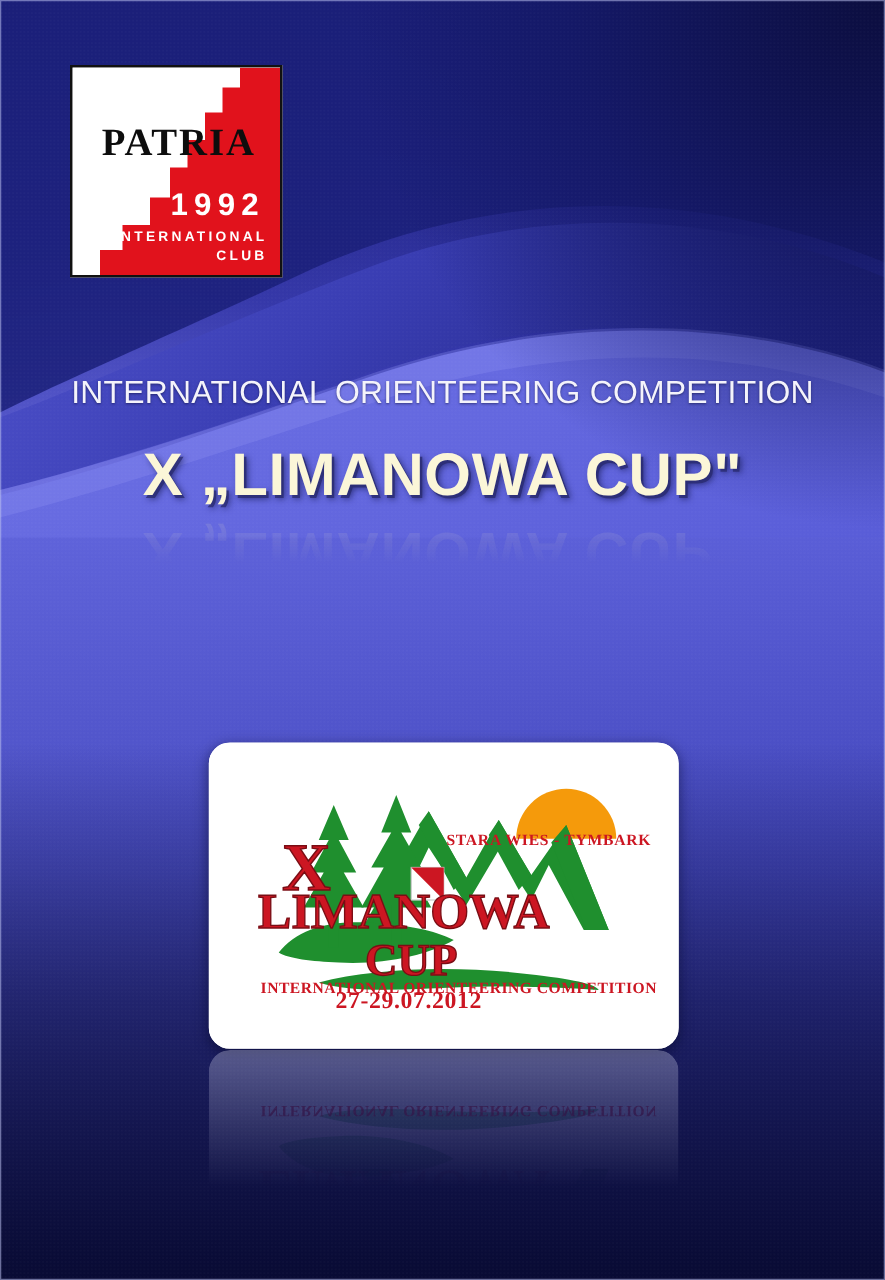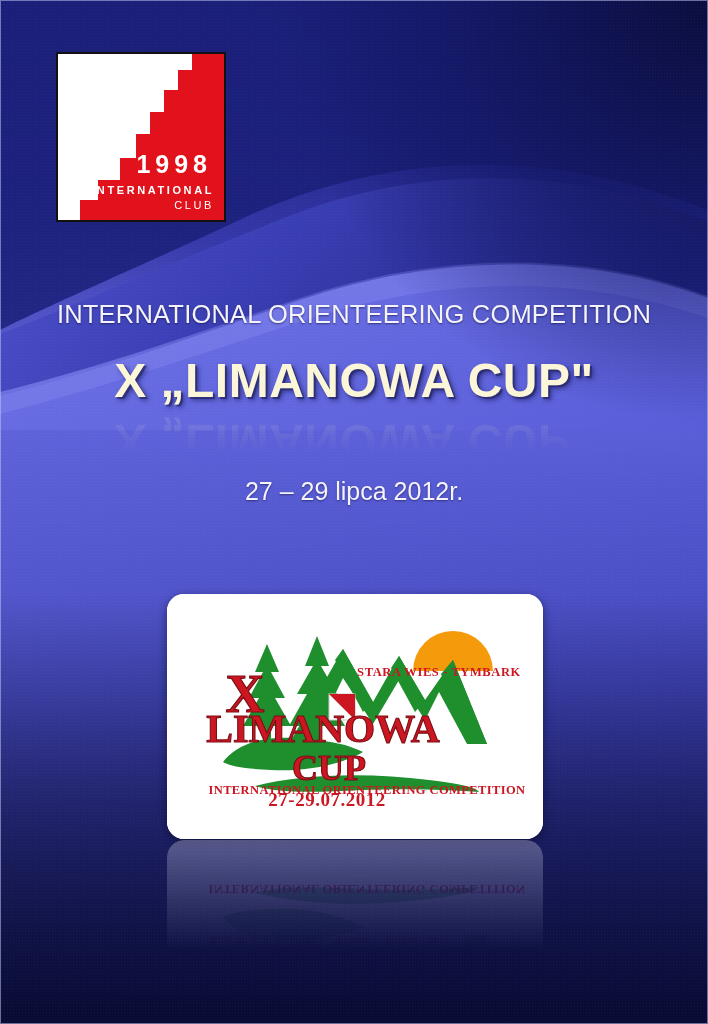--- a/index.html
+++ b/index.html
@@ -117,21 +117,21 @@
     font-weight: bold;
     letter-spacing: 2.6px;
     color: #ffffff;
     line-height: 1;
   }
   #patria-logo .club-line2 {
     position: absolute;
     right: 10px;
     top: 146px;
     font-size: 11px;
-    font-weight: normal;
+    font-weight: bold;
     letter-spacing: 2.6px;
     color: #ffffff;
     line-height: 1;
   }
 
   
   #headline-block {
     position: absolute;
     left: 0;
     top: 300px;
@@ -272,34 +272,34 @@
   <div class="bg-layer bg-bottom"></div>
   <div class="bg-layer bg-dither"></div>
 
   <div id="patria-logo">
     <svg class="red-shape" viewBox="0 0 166 166" preserveAspectRatio="none">
       <rect x="0" y="0" width="166" height="166" fill="#ffffff"></rect>
       <path d="M166,0 L166,166 L22,166 L22,146 L40,146 L40,126 L62,126 L62,104
                L78,104 L78,80 L92,80 L92,58 L106,58 L106,36 L120,36 L120,16
                L134,16 L134,0 Z" fill="#e1121c"></path>
     </svg>
-    <div class="year">1998</div>
+    <div class="patria-word">PATRIA</div>
+    <div class="year">1992</div>
     <div class="club-line1">INTERNATIONAL</div>
     <div class="club-line2">CLUB</div>
   </div>
 
   <div id="headline-block">
     <div id="subtitle-line">INTERNATIONAL ORIENTEERING COMPETITION</div>
 
     <div id="main-title-wrap">
       <div id="main-title">X „LIMANOWA CUP"</div>
       <div id="main-title-reflection">X „LIMANOWA CUP"</div>
     </div>
 
-    <div id="date-line">27 – 29 lipca 2012r.</div>
   </div>
 
   <div id="event-card">
     <svg class="logo-svg" viewBox="0 0 376 245">
       <rect x="0" y="0" width="376" height="245" fill="#ffffff"></rect>
 
       <path d="M246,77 A40,40 0 0,1 326,77 Z" fill="#f59a0b"></path>
 
       <path d="M122,150 L176,55 L206,108 L232,62 L258,106 L286,66 L320,150
                L300,150 L272,98 L258,126 L232,86 L206,130 L176,84 L144,150 Z" fill="#1f8f2e"></path>

